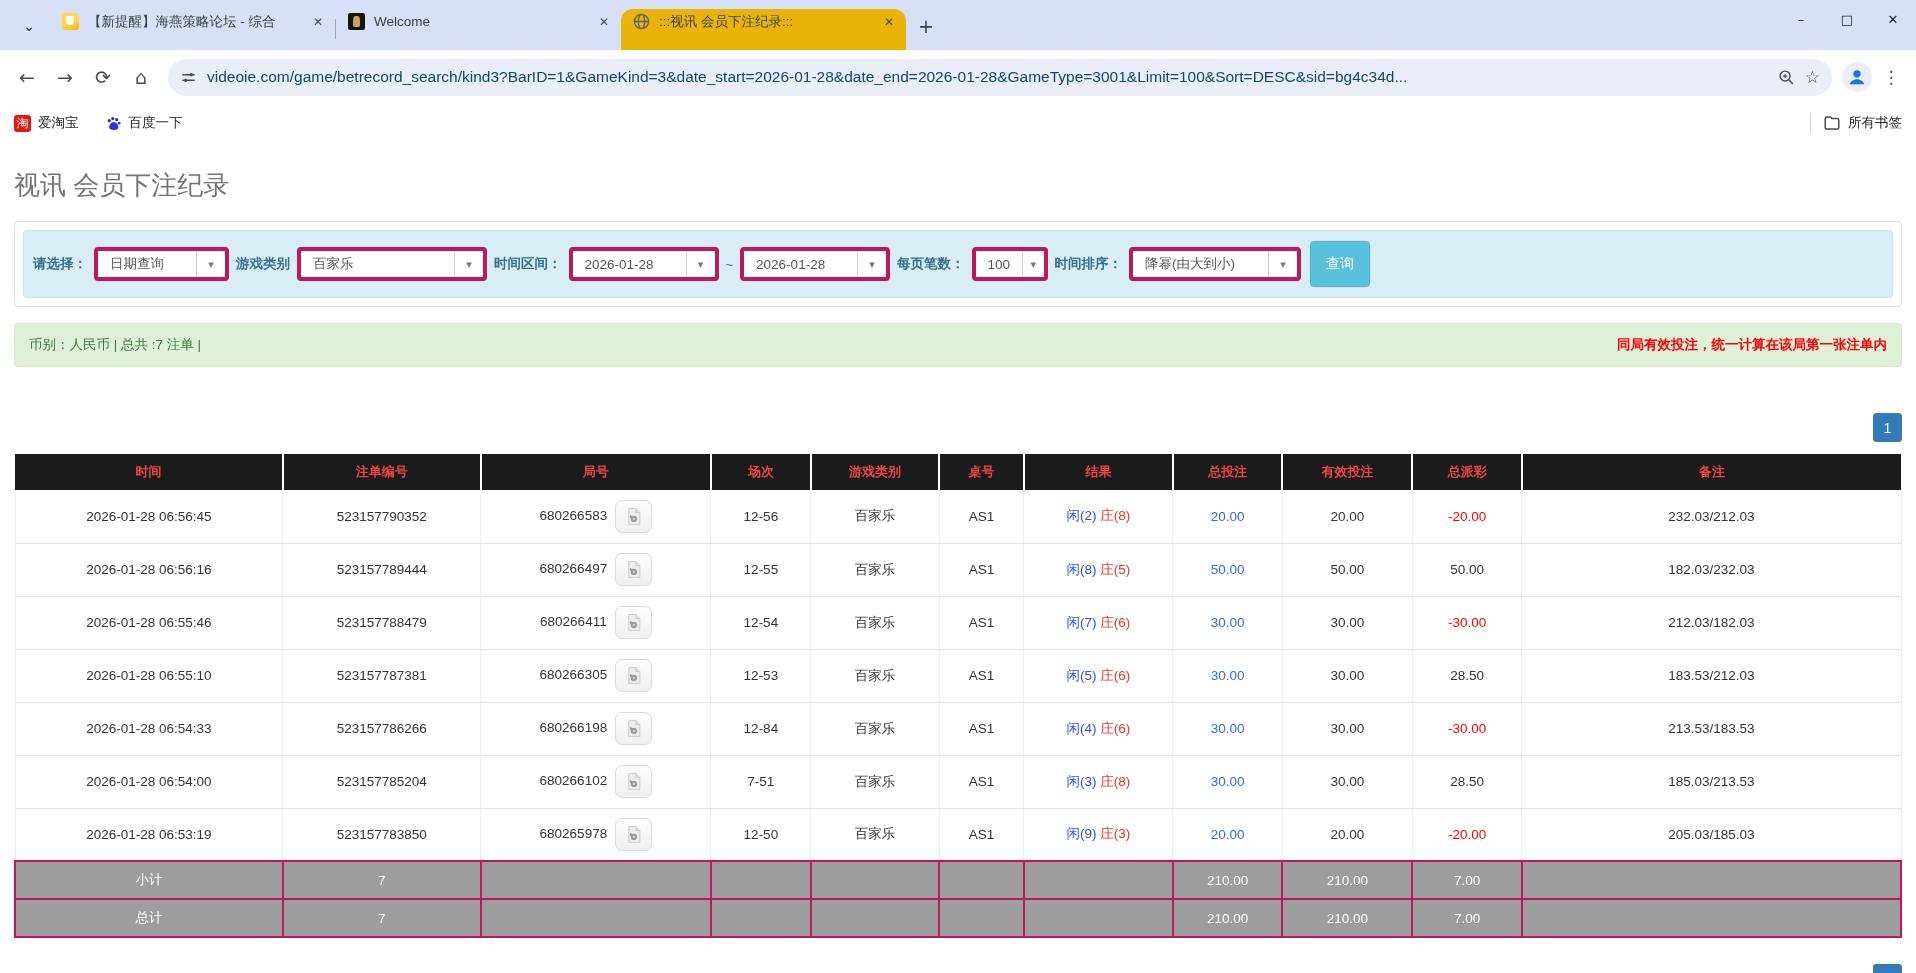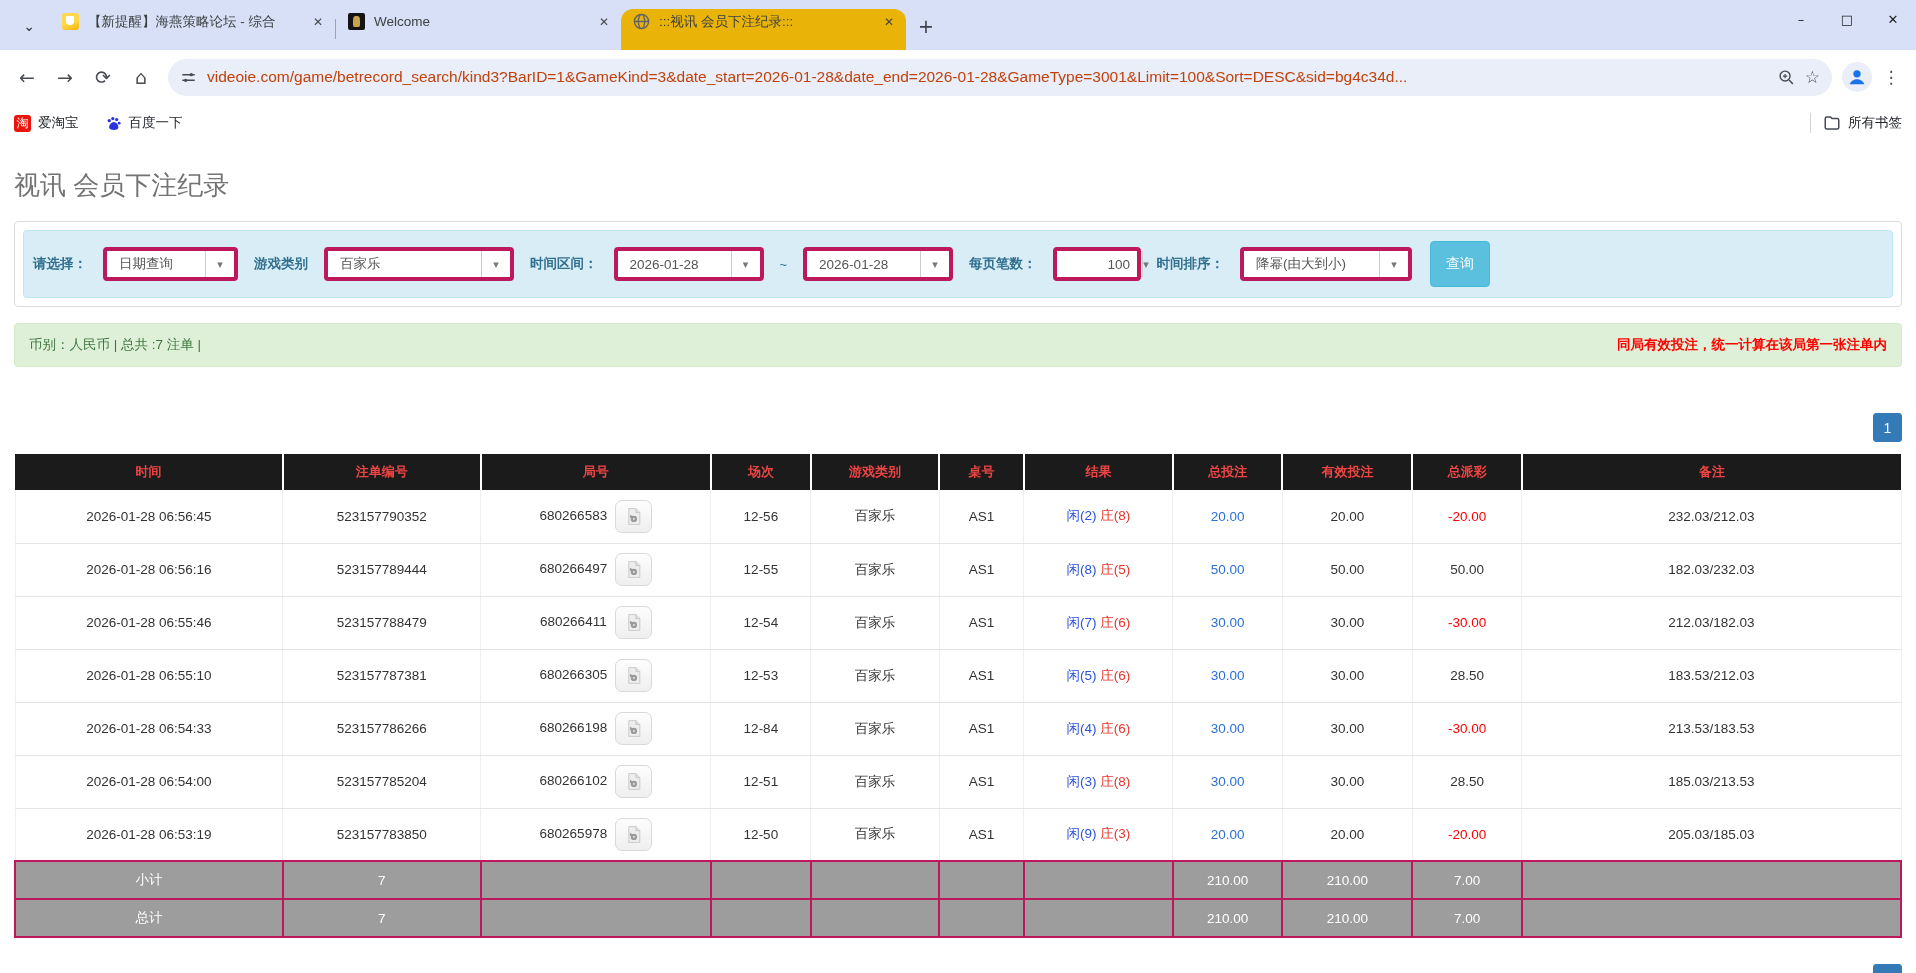--- a/index.html
+++ b/index.html
@@ -20,42 +20,42 @@
   .fav-crest { background:#141414; border-radius:2px; }
   .fav-crest:after { content:""; position:absolute; left:5px; top:3px; width:7px; height:11px; background:#c9a34e; border-radius:40% 40% 20% 20%; }
   .newtab-btn { width:28px; height:28px; margin:0 0 10px 6px; display:flex; align-items:center; justify-content:center; font-size:19px; color:#3c4043; }
   .win-controls { position:absolute; right:0; top:0; height:38px; display:flex; }
   .win-btn { width:46px; display:flex; align-items:center; justify-content:center; font-size:13px; color:#202124; }
 
   .toolbar { height:54px; background:#fff; display:flex; align-items:center; padding:0 10px; gap:4px; }
   .nav-btn { width:34px; height:34px; border-radius:50%; display:flex; align-items:center; justify-content:center; font-size:19px; color:#474b51; }
   .omnibox { flex:1; height:37px; margin:0 6px; background:#e9eef8; border-radius:19px; display:flex; align-items:center; padding:0 12px; gap:10px; }
   .site-info-icon { display:flex; align-items:center; }
-  .url-text { flex:1; font-size:15.5px; color:#c2410c; white-space:nowrap; overflow:hidden; }
+  .url-text { flex:1; font-size:15.5px; color:#0c4a6e; white-space:nowrap; overflow:hidden; }
   .omni-icon { display:flex; align-items:center; color:#474b51; font-size:17px; }
   .avatar { width:30px; height:30px; border-radius:50%; background:#e9eef8; display:flex; align-items:center; justify-content:center; }
   .menu-btn { width:30px; height:30px; display:flex; align-items:center; justify-content:center; font-size:17px; color:#474b51; }
 
   .bookmarks { height:38px; background:#fff; display:flex; align-items:center; padding:0 14px; gap:26px; font-size:13.5px; color:#24272c; }
   .bm-item { display:flex; align-items:center; gap:7px; cursor:pointer; }
   .bm-taobao { width:17px; height:17px; border-radius:3px; background:#e8160c; color:#fff; font-size:12px; display:flex; align-items:center; justify-content:center; }
   .bm-right { margin-left:auto; display:flex; align-items:center; gap:12px; }
   .bm-sep { width:1px; height:20px; background:#d0d3d8; }
 
   
   .content { padding:0 14px 8px; }
   .page-title { font-size:26px; font-weight:500; color:#737373; margin:26px 0 18px; }
 
   .filter-outer { border:1px solid #ddd; border-radius:4px; padding:8px; }
-  .filter-bar { background:#d9edf7; border:1px solid #bce8f1; border-radius:4px; padding:10px 9px; display:flex; align-items:center; gap:16px; }
+  .filter-bar { background:#d9edf7; border:1px solid #bce8f1; border-radius:4px; padding:10px 9px; display:flex; align-items:center; gap:7px; }
   .flabel { color:#31708f; font-weight:bold; font-size:13.5px; white-space:nowrap; }
   .fselect { background:#fff; border:4px solid #be185d; border-radius:4px; height:34px; display:flex; align-items:center; justify-content:space-between; font-size:13.5px; color:#555; cursor:pointer; }
   .fselect .val { padding:0 12px; white-space:nowrap; }
   .fselect .arrow { width:29px; align-self:stretch; border-left:1px solid #ccc; display:flex; align-items:center; justify-content:center; color:#777; font-size:11px; }
-  .w-mode{width:135px;} .w-game{width:190px;} .w-date{width:150px;} .w-limit{width:88px;padding-left:39px;} .w-sort{width:172px;}
+  .w-mode{width:135px;} .w-game{width:190px;} .w-date{width:150px;} .w-limit{width:76px;} .w-sort{width:172px;}
   .tilde { color:#31708f; font-size:13px; }
   .query-btn { background:#5bc0de; border:1px solid #46b8da; color:#fff; font-size:14px; height:46px; padding:0 15px; border-radius:4px; cursor:pointer; margin-left:2px; }
 
   .summary { margin-top:16px; background:#dff0d8; border:1px solid #d6e9c6; border-radius:4px; padding:12px 14px; display:flex; justify-content:space-between; align-items:center; font-size:13.5px; }
   .summary-left { color:#3c763d; }
   .summary-right { color:#ff0000; font-weight:bold; }
 
   .pagerow { display:flex; justify-content:flex-end; }
   .pagerow.top { margin:46px 0 12px; }
   .pagerow.bottom { margin:26px 0 12px; }
@@ -372,21 +372,21 @@
           <td>523157785204</td>
           <td><span>680266102</span><span class="video-btn">
               <svg width="19" height="19" viewBox="0 0 24 24">
                 <path d="M6 2h9l5 5v15H6z" fill="#ededed" stroke="#c2c2c2"></path>
                 <path d="M15 2v5h5" fill="#dcdcdc" stroke="#c2c2c2"></path>
                 <circle cx="12.5" cy="15" r="4" fill="#9a9a9a"></circle>
                 <circle cx="12.5" cy="15" r="1.2" fill="#ededed"></circle>
                 <path d="M7.5 9.8l4 2.2-4 2.2z" fill="#9a9a9a"></path>
               </svg>
             </span></td>
-          <td>12-51</td>
+          <td>7-51</td>
           <td>百家乐</td>
           <td>AS1</td>
           <td><span class="res-player">闲(3)</span><span class="res-banker"> 庄(8)</span></td>
           <td><span class="blue">30.00</span></td>
           <td>30.00</td>
           <td>28.50</td>
           <td>185.03/213.53</td>
         </tr>
         <tr>
           <td>2026-01-28 06:53:19</td>

